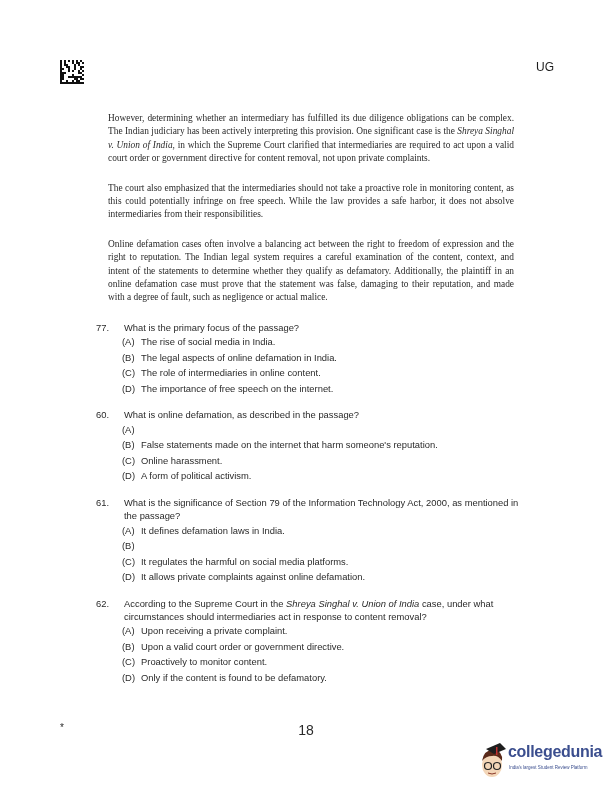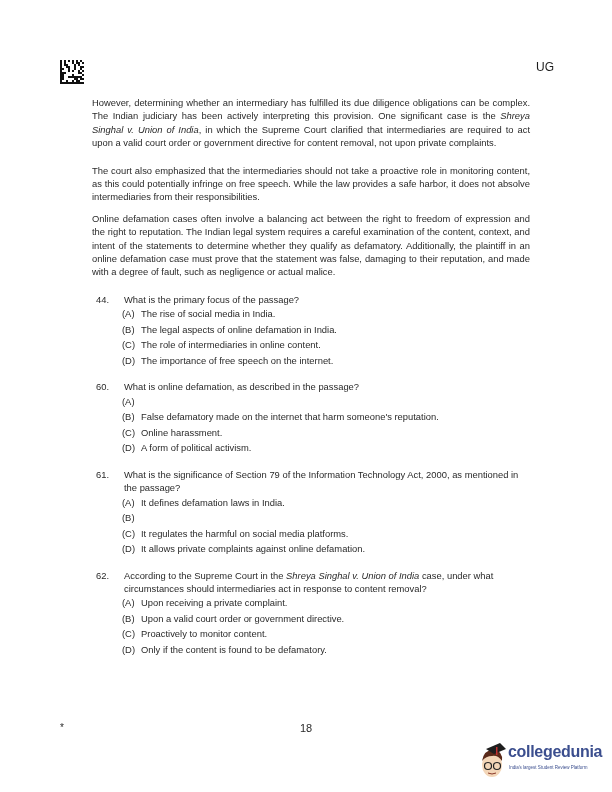--- a/index.html
+++ b/index.html
@@ -1,33 +1,33 @@
 <!DOCTYPE html>
 <html><head>
 <meta charset="utf-8">
 <style>
   html, body { margin: 0; padding: 0; background: #ffffff; }
   body { width: 612px; height: 792px; position: relative; overflow: hidden;
          font-family: "Liberation Sans", sans-serif; color: #2a2a2a; }
   .qr { position: absolute; left: 60px; top: 60px; width: 24px; height: 24px; }
   .ug { position: absolute; right: 58px; top: 60px; font-weight: normal; font-size: 12px; color: #1c1c1c; }
   .content { position: absolute; left: 92px; top: 96px; width: 438px; font-size: 9.4px; line-height: 13.4px; }
-  .para { margin: 0; text-align: justify; }
+  .para { margin: 16px; text-align: justify; font-family: Liberation Serif, serif; }
   .para + .para { margin-top: 8px; }
   .para.gap { margin-top: 14px; }
   .q-list { margin-top: 14px; }
   .question { margin-bottom: 12px; }
   .q-row { display: flex; }
   .q-num { width: 28px; flex: none; padding-left: 4px; }
   .q-text { flex: 1; }
   .opts { padding-left: 30px; }
   .opt { display: flex; line-height: 15.5px; }
   .opt-letter { width: 19px; flex: none; }
   .footer-star { position: absolute; left: 60px; top: 722px; font-size: 10px; }
-  .page-num { position: absolute; left: 0; width: 612px; text-align: center; top: 722px; font-size: 11px; }
+  .page-num { position: absolute; left: 0; width: 612px; text-align: center; top: 722px; font-size: 14px; }
   .logo { position: absolute; left: 478px; top: 741px; width: 132px; height: 44px; }
   .logo-text { position: absolute; left: 30px; top: 2px; font-size: 16px; color: #3b4e8e; font-weight: bold; letter-spacing: -0.3px; }
   .logo-sub { position: absolute; left: 31px; top: 24px; font-size: 4.5px; color: #3b4e8e; white-space: nowrap; }
 </style>
 </head>
 <body>
 
 <div>
   <svg class="qr" viewBox="0 0 12 12" shape-rendering="crispEdges">
     <g fill="#111" id="qr-cells">
@@ -111,21 +111,21 @@
 
   <div class="content">
     <div id="passage">
         <p class="para"><span>However, determining whether an intermediary has fulfilled its due diligence obligations can be complex. The Indian judiciary has been actively interpreting this provision. One significant case is the </span><em>Shreya Singhal v. Union of India</em><span>, in which the Supreme Court clarified that intermediaries are required to act upon a valid court order or government directive for content removal, not upon private complaints.</span></p>
         <p class="para gap"><span>The court also emphasized that the intermediaries should not take a proactive role in monitoring content, as this could potentially infringe on free speech. While the law provides a safe harbor, it does not absolve intermediaries from their responsibilities.</span></p>
         <p class="para"><span>Online defamation cases often involve a balancing act between the right to freedom of expression and the right to reputation. The Indian legal system requires a careful examination of the content, context, and intent of the statements to determine whether they qualify as defamatory. Additionally, the plaintiff in an online defamation case must prove that the statement was false, damaging to their reputation, and made with a degree of fault, such as negligence or actual malice.</span></p>
       </div>
     <div id="questions" class="q-list">
         <div class="question">
           <div class="q-row">
-            <span class="q-num">44.</span>
+            <span class="q-num">77.</span>
             <span class="q-text"><span>What is the primary focus of the passage?</span></span>
           </div>
           <div class="opts">
             <div class="opt">
               <span class="opt-letter">(A)</span>
               <span>The rise of social media in India.</span>
             </div>
             <div class="opt">
               <span class="opt-letter">(B)</span>
               <span>The legal aspects of online defamation in India.</span>
@@ -144,21 +144,21 @@
           <div class="q-row">
             <span class="q-num">60.</span>
             <span class="q-text"><span>What is online defamation, as described in the passage?</span></span>
           </div>
           <div class="opts">
             <div class="opt">
               <span class="opt-letter">(A)</span>
             </div>
             <div class="opt">
               <span class="opt-letter">(B)</span>
-              <span>False defamatory made on the internet that harm someone's reputation.</span>
+              <span>False statements made on the internet that harm someone's reputation.</span>
             </div>
             <div class="opt">
               <span class="opt-letter">(C)</span>
               <span>Online harassment.</span>
             </div>
             <div class="opt">
               <span class="opt-letter">(D)</span>
               <span>A form of political activism.</span>
             </div>
           </div>

